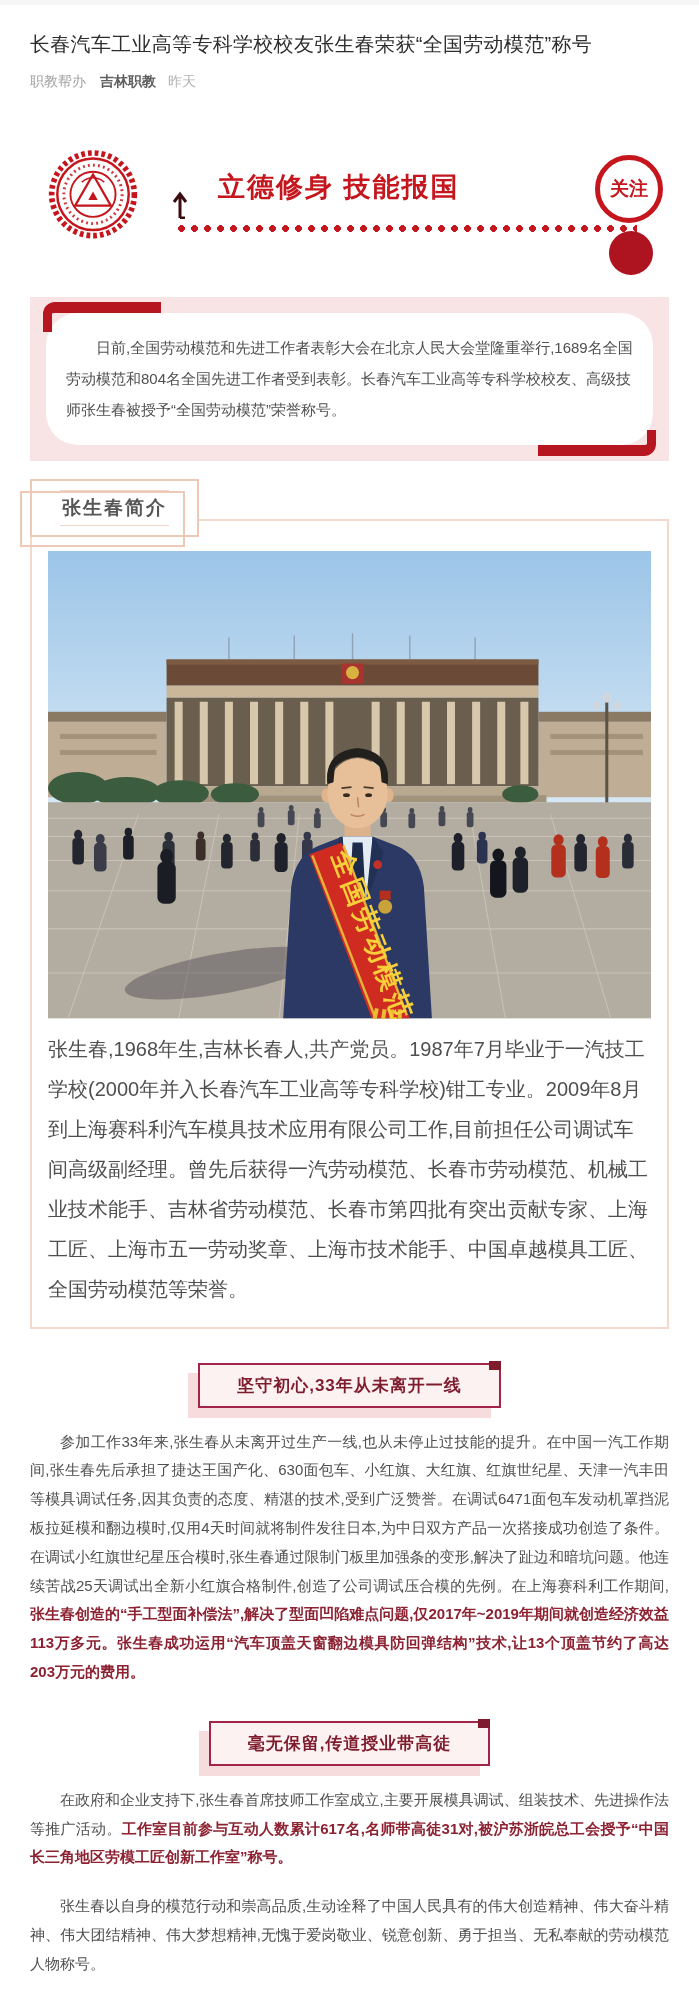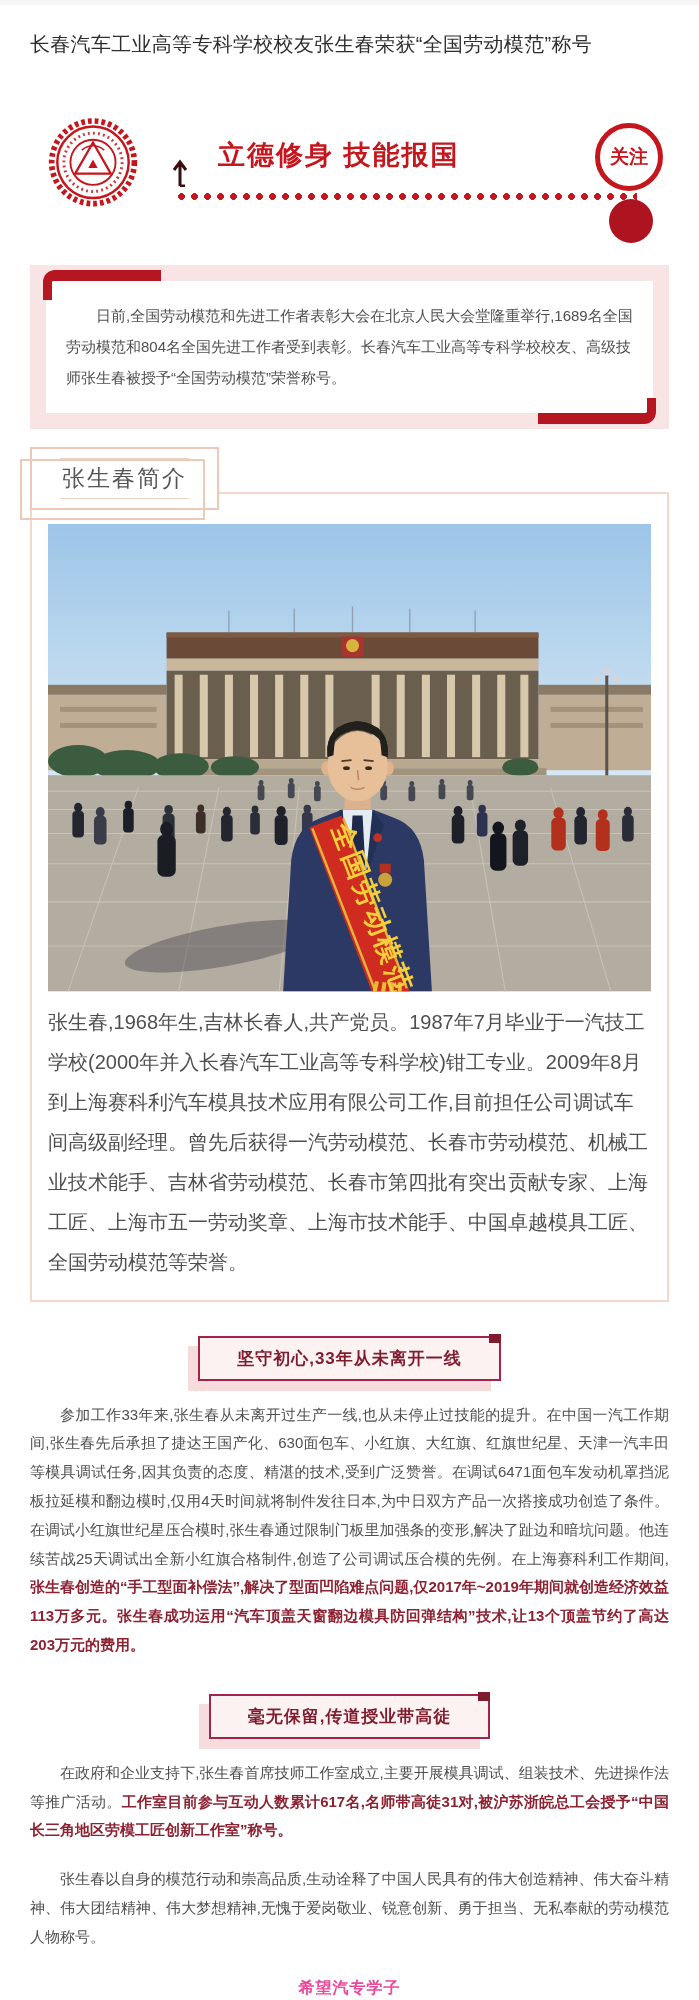--- a/index.html
+++ b/index.html
@@ -51,20 +51,21 @@
 
   
   .intro-card {
     position:relative; margin-top:22px;
     background:#f8e4e4; padding:16px;
   }
   .intro-inner {
     background:#ffffff; padding:20px 20px;
     font-size:15px; line-height:2.05; color:#4f4f4f;
     text-indent:2em;
+    border-radius:32px;
   }
   .corner-tl {
     position:absolute; top:5px; left:13px; width:118px; height:30px;
     border-top:11px solid #b5161f; border-left:9px solid #b5161f;
     border-top-left-radius:12px;
   }
   .corner-br {
     position:absolute; bottom:5px; right:13px; width:118px; height:26px;
     border-bottom:11px solid #b5161f; border-right:9px solid #b5161f;
     border-bottom-right-radius:12px;
@@ -76,21 +77,21 @@
     position:relative; display:inline-block;
     border:2px solid #eec9b8; background:#ffffff;
     padding:9px 28px; margin-left:0;
   }
   .profile-label::before {
     content:""; position:absolute; top:10px; left:-12px; right:12px; bottom:-12px;
     border:2px solid #eec9b8; pointer-events:none;
   }
   .profile-label .lbl {
     display:inline-block; border-top:1px solid #f0d6c8; border-bottom:1px solid #f0d6c8;
-    padding:4px 2px; font-size:23px; color:#565656; font-weight:normal; letter-spacing:2px;
+    padding:4px 2px; font-size:19px; color:#565656; font-weight:bold; letter-spacing:2px;
   }
   .profile-card {
     position:relative; margin-top:-18px;
     border:2px solid #f3d8cb; padding:30px 16px 10px;
   }
   .photo-svg { display:block; width:100%; height:auto; }
   .photo-caption {
     margin-top:10px; font-size:20px; line-height:2.0; color:#4f4f4f; padding-bottom:8px;
   }
 
@@ -122,20 +123,23 @@
   }
 </style>
 </head>
 <body>
 
 <div class="top-strip"></div>
 
 <div class="page">
 
   <h1 class="article-title">长春汽车工业高等专科学校校友张生春荣获“全国劳动模范”称号</h1>
+  <div class="byline">
+    <span class="author">职教帮办</span><span class="account">吉林职教</span><span class="time">昨天</span>
+  </div>
 
   <div class="masthead">
     <span class="seal">
       <svg width="94" height="108" viewBox="0 0 100 114">
         <circle cx="50" cy="52" r="44" fill="none" stroke="#c5161d" stroke-width="6" stroke-dasharray="4 3.2"></circle>
         <circle cx="50" cy="52" r="38" fill="none" stroke="#c5161d" stroke-width="2.6"></circle>
         <circle cx="50" cy="52" r="31" fill="none" stroke="#c5161d" stroke-width="3.2" stroke-dasharray="2 3.4" opacity=".85"></circle>
         <circle cx="50" cy="52" r="24" fill="none" stroke="#c5161d" stroke-width="2"></circle>
         <path d="M50 31 L69 64 L31 64 Z" fill="none" stroke="#c5161d" stroke-width="2.4"></path>
         <path d="M50 49 L55 58 L45 58 Z" fill="#c5161d"></path>

